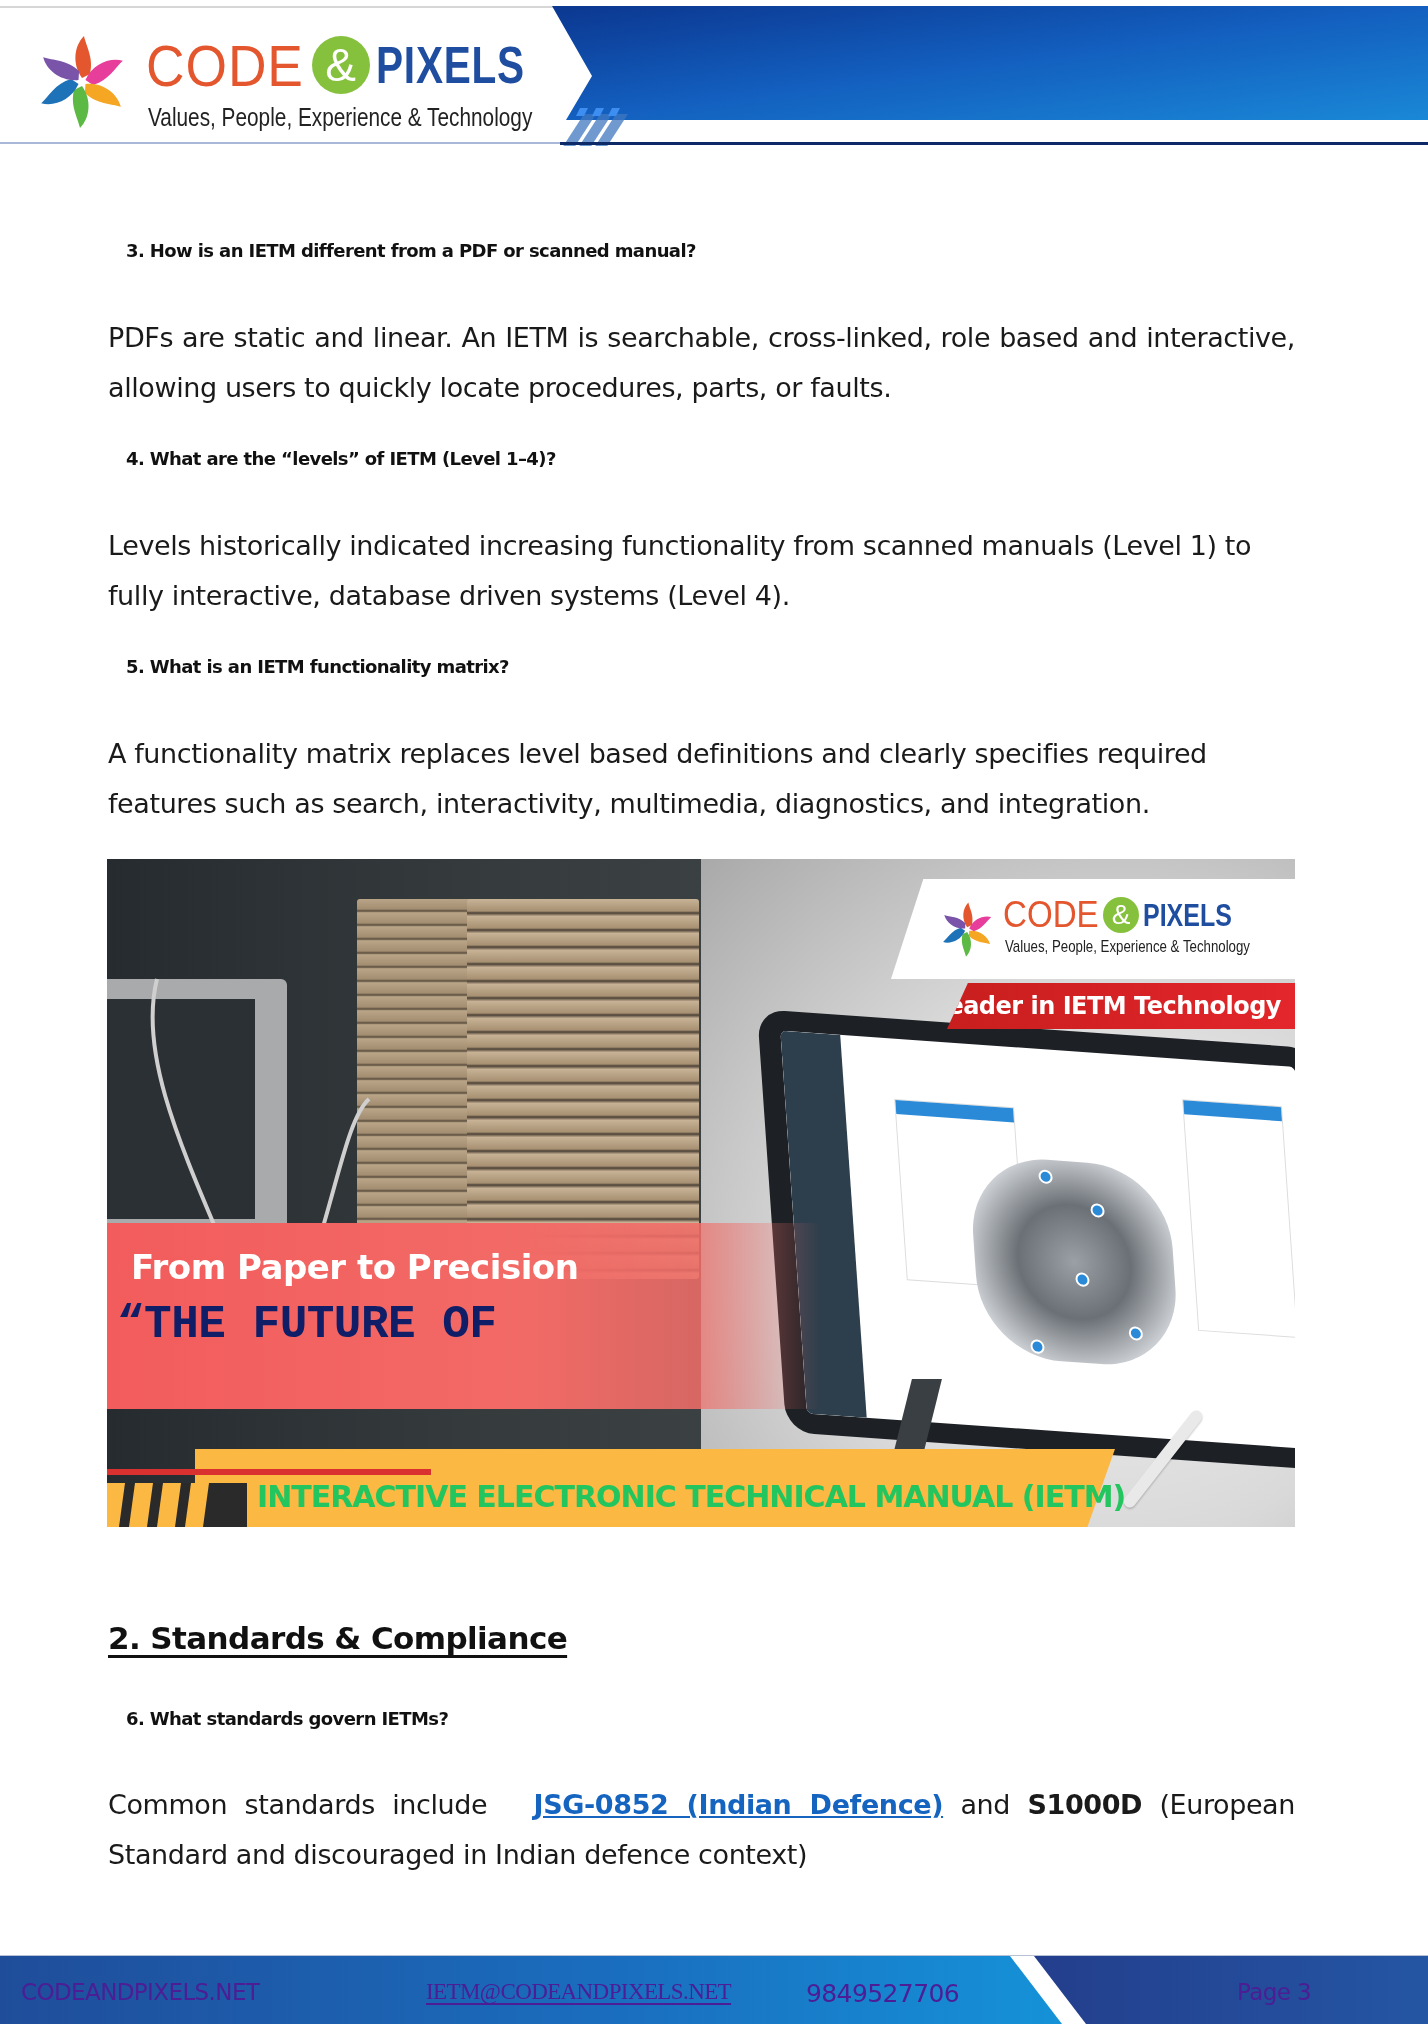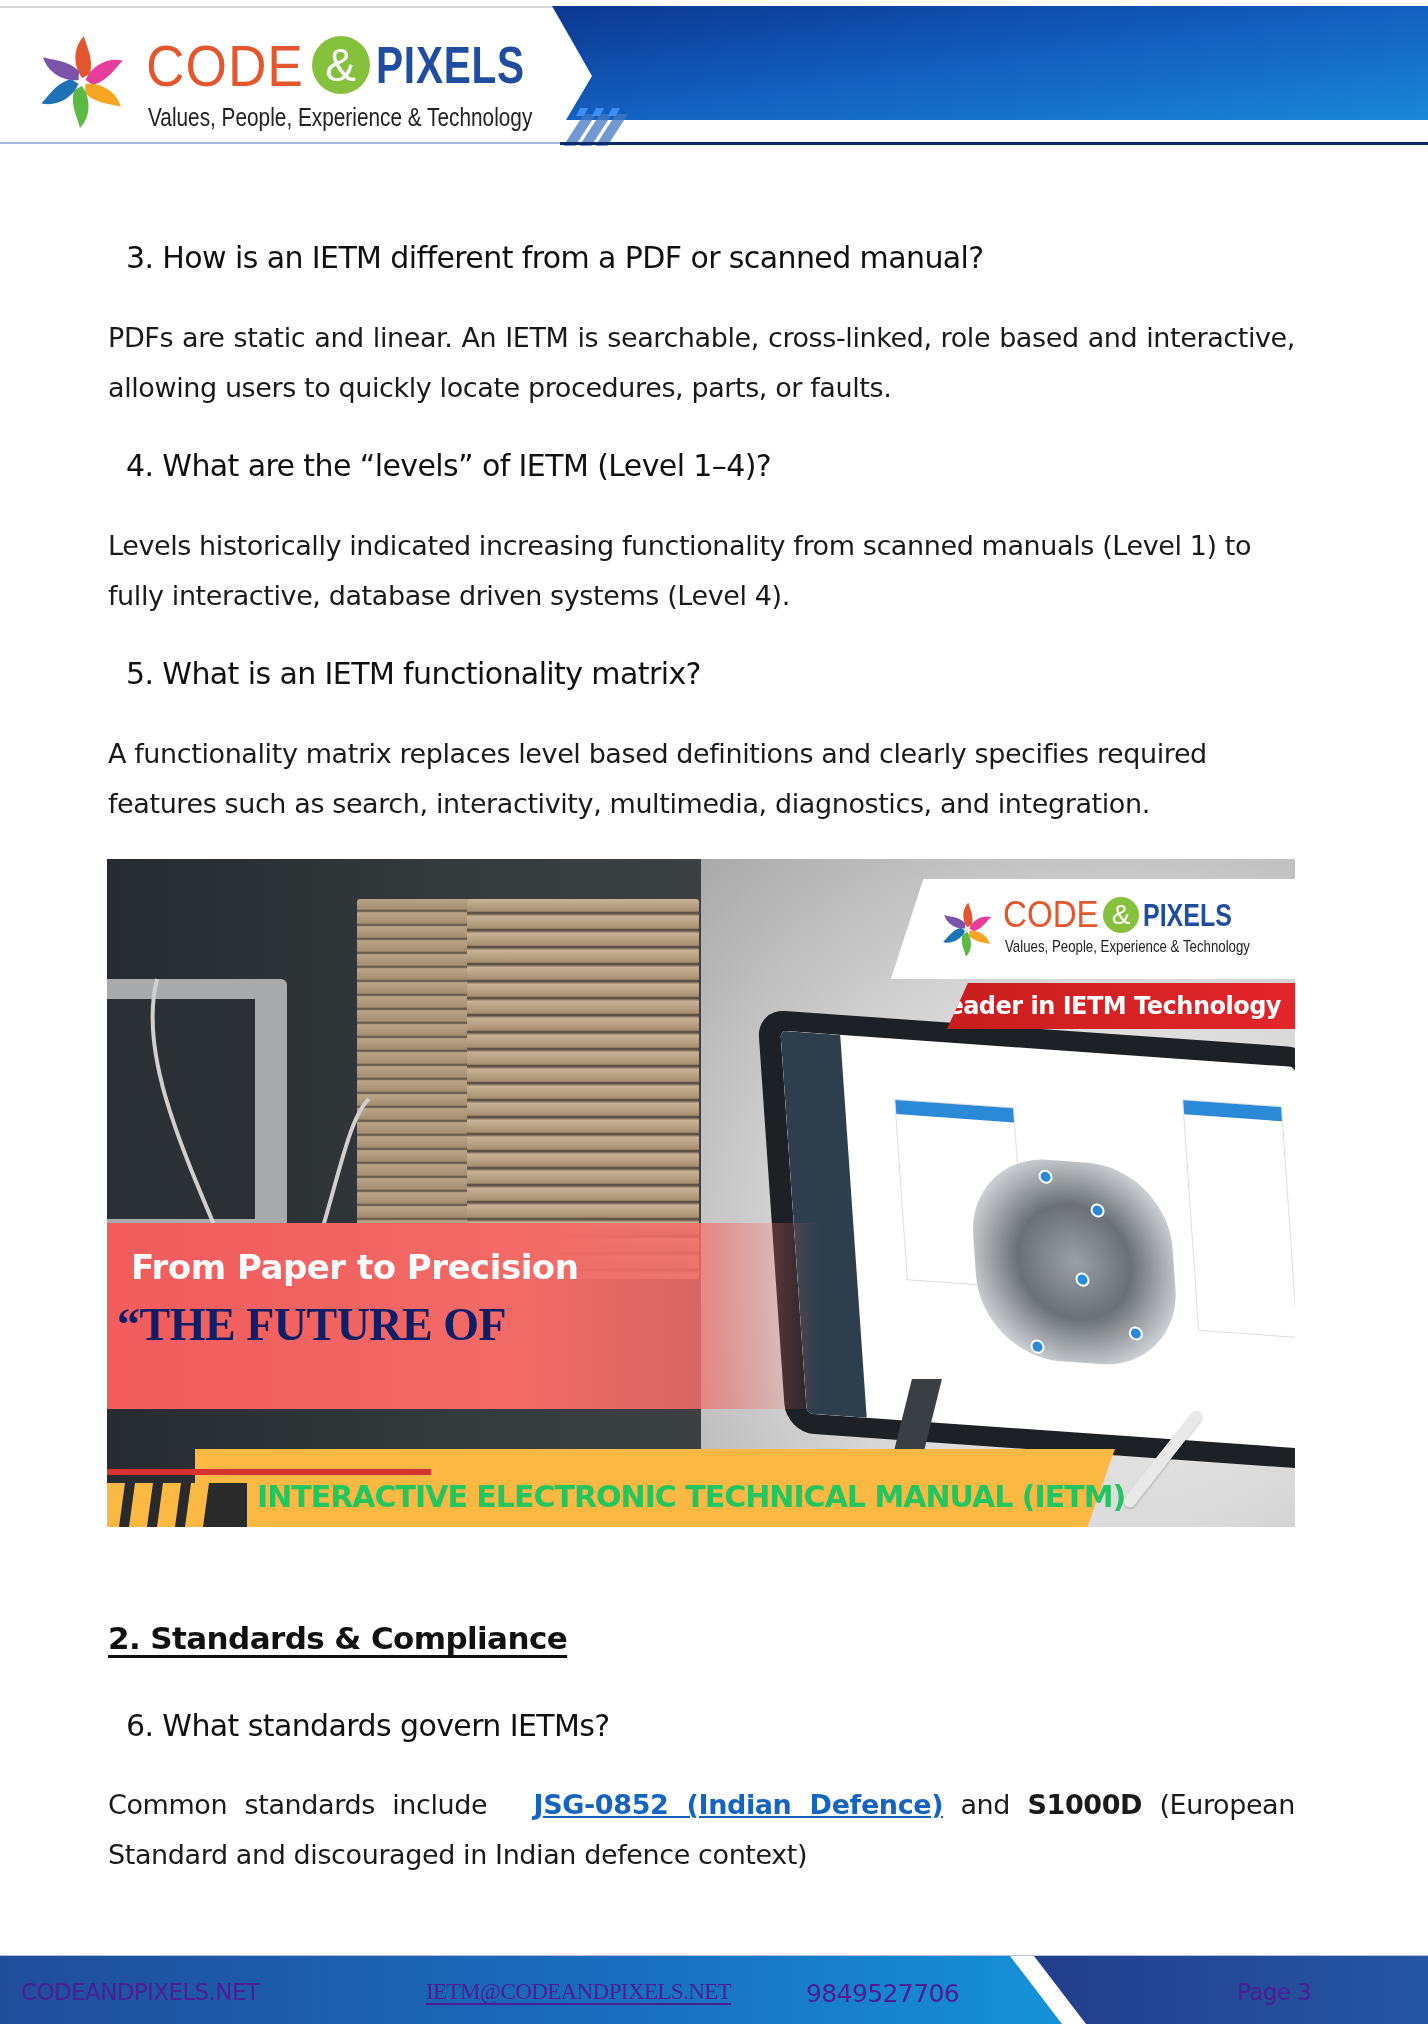--- a/index.html
+++ b/index.html
@@ -14,40 +14,40 @@
   .header svg.band { position: absolute; left: 550px; top: 6px; }
   .logo { position: absolute; left: 24px; top: 28px; width: 520px; height: 110px; }
   .logo .flower { position: absolute; left: 0; top: 0; width: 112px; height: 106px; }
   .logo .brand { position: absolute; left: 122px; top: 4px; height: 66px; display: flex; align-items: center; }
   .logo .code { font-family: "Liberation Sans", sans-serif; font-size: 58px; color: #e4572e; letter-spacing: 1px; transform: scaleX(0.92); transform-origin: left; display: inline-block; }
   .logo .amp { display: inline-flex; align-items: center; justify-content: center; width: 58px; height: 58px; border-radius: 50%; background: #86c13d; color: #fff; font-family: "Liberation Sans", sans-serif; font-size: 46px; margin-left: -6px; }
   .logo .pixels { font-family: "Liberation Sans", sans-serif; font-weight: bold; font-size: 52px; color: #1f4ea1; margin-left: 6px; transform: scaleX(0.78); transform-origin: left; display: inline-block; letter-spacing: 1px; }
   .logo .tagline { position: absolute; left: 124px; top: 74px; font-family: "Liberation Sans", sans-serif; font-size: 26px; color: #222; transform: scaleX(0.8); transform-origin: left; white-space: nowrap; }
 
   
-  .q { position: absolute; left: 126px; font-family: "DejaVu Sans", sans-serif; font-weight: normal; font-size: 30px; color: #111; letter-spacing: -0.6px; white-space: nowrap; }
+  .q { position: absolute; left: 126px; font-family: "DejaVu Sans", sans-serif; font-weight: bold; font-size: 18px; color: #111; letter-spacing: -0.6px; white-space: nowrap; }
   .p { position: absolute; left: 108px; width: 1187px; font-family: "DejaVu Sans", sans-serif; font-size: 27px; line-height: 50px; color: #1a1a1a; letter-spacing: -0.4px; }
   .p.justify { text-align: justify; text-align-last: left; }
   .sec { position: absolute; left: 108px; font-family: "DejaVu Sans", sans-serif; font-weight: bold; font-size: 31px; color: #111; text-decoration: underline; text-decoration-thickness: 3px; text-underline-offset: 6px; letter-spacing: -0.6px; white-space: nowrap; }
   .link { color: #1565c0; font-weight: bold; text-decoration: underline; margin-left: 29px; }
   .b { font-weight: bold; }
 
   
   .banner { position: absolute; left: 107px; top: 859px; width: 1188px; height: 668px; overflow: hidden; background: #2c3134; }
   .banner .left-photo { position: absolute; left: 0; top: 0; width: 594px; height: 668px;
      background: linear-gradient(90deg, #262b2f 0%, #353a3d 60%, #3b4043 100%); }
   .banner .right-photo { position: absolute; left: 594px; top: 0; width: 594px; height: 668px;
      background: radial-gradient(ellipse at 70% 60%, #f1f1f1 0%, #d9d9d9 50%, #a9a9a9 100%); }
   .stack { position: absolute; border-radius: 3px; }
   .monitor { position: absolute; left: 0; top: 120px; width: 180px; height: 280px; background: #a8aaab; border-radius: 0 6px 6px 0; }
   .monitor .screen { position: absolute; left: 0; top: 20px; width: 148px; height: 220px; background: #2a3034; }
   .pink-panel { position: absolute; left: 0; top: 364px; width: 594px; height: 186px; background: linear-gradient(90deg, #f25c5c 0%, #f26a66 70%, rgba(242,110,105,0.85) 100%); }
   .pink-fade { position: absolute; left: 594px; top: 364px; width: 120px; height: 186px; background: linear-gradient(90deg, rgba(242,110,105,0.7), rgba(242,110,105,0)); }
   .banner .kicker { position: absolute; left: 24px; top: 388px; font-family: "DejaVu Sans", sans-serif; font-weight: bold; font-size: 34px; color: #ffffff; letter-spacing: -0.5px; white-space: nowrap; }
-  .banner .headline { position: absolute; left: 10px; top: 440px; font-family: Liberation Serif, serif; font-weight: bold; font-size: 46px; line-height: 52px; color: #0f1e66; letter-spacing: -0.5px; white-space: nowrap; }
+  .banner .headline { position: absolute; left: 10px; top: 440px; font-family: Liberation Mono, monospace; font-weight: bold; font-size: 46px; line-height: 52px; color: #0f1e66; letter-spacing: -0.5px; white-space: nowrap; }
   .banner .headline .l2 { padding-left: 24px; display: block; }
   .yellow-band { position: absolute; left: 88px; top: 590px; width: 920px; height: 78px; background: #fbb843; clip-path: polygon(0 0, 100% 0, 97% 100%, 0 100%); }
   .red-rule { position: absolute; left: 0; top: 610px; width: 324px; height: 6px; background: #d93030; }
   .stripes { position: absolute; left: 0; top: 624px; width: 140px; height: 44px; }
   .banner .footline { position: absolute; left: 150px; top: 620px; font-family: "DejaVu Sans", sans-serif; font-weight: bold; font-size: 30px; color: #22c55e; letter-spacing: -1px; white-space: nowrap; }
   .logo-card { position: absolute; left: 784px; top: 20px; width: 404px; height: 100px; background: #ffffff; clip-path: polygon(8% 0, 100% 0, 100% 100%, 0 100%); }
   .logo-card .flower { position: absolute; left: 42px; top: 18px; width: 66px; height: 64px; }
   .logo-card .brand { position: absolute; left: 112px; top: 16px; display: flex; align-items: center; height: 40px; }
   .logo-card .code { font-family: "Liberation Sans", sans-serif; font-size: 36px; color: #e4572e; transform: scaleX(0.92); transform-origin: left; display: inline-block; }
   .logo-card .amp { display: inline-flex; align-items: center; justify-content: center; width: 36px; height: 36px; border-radius: 50%; background: #86c13d; color: #fff; font-family: "Liberation Sans", sans-serif; font-size: 28px; margin-left: -4px; }

